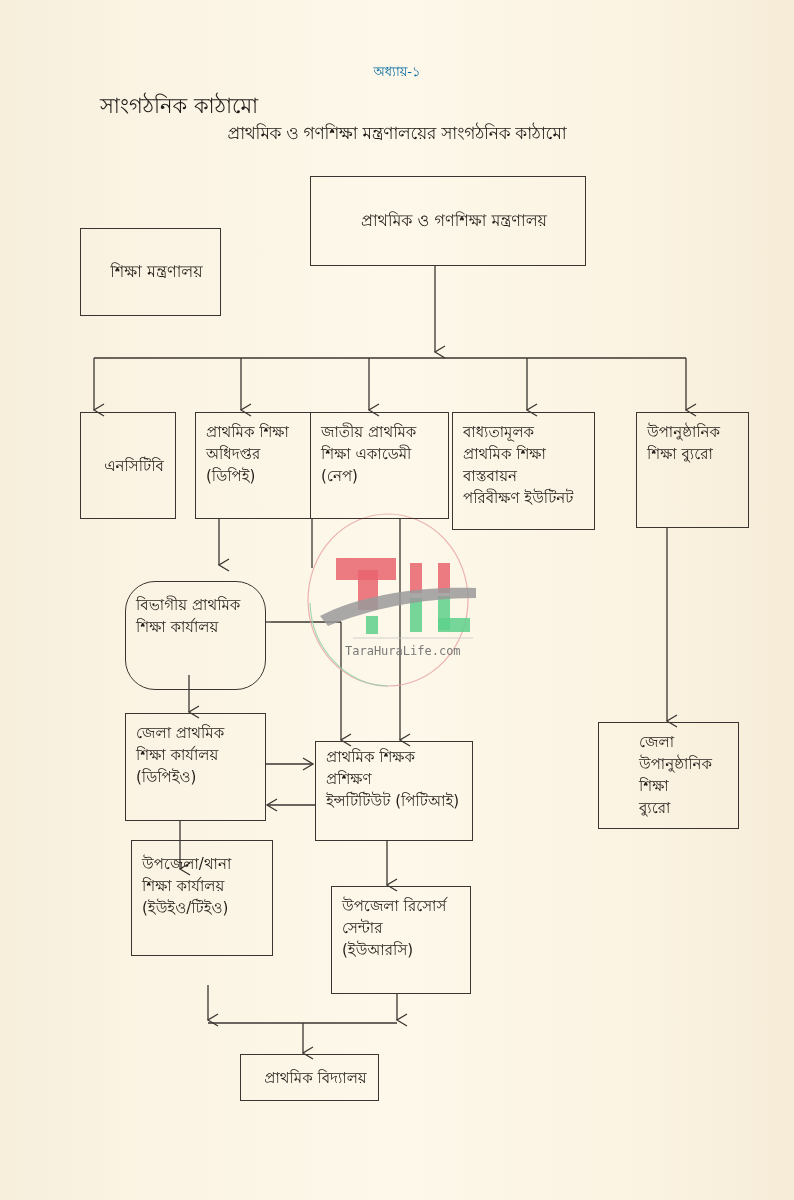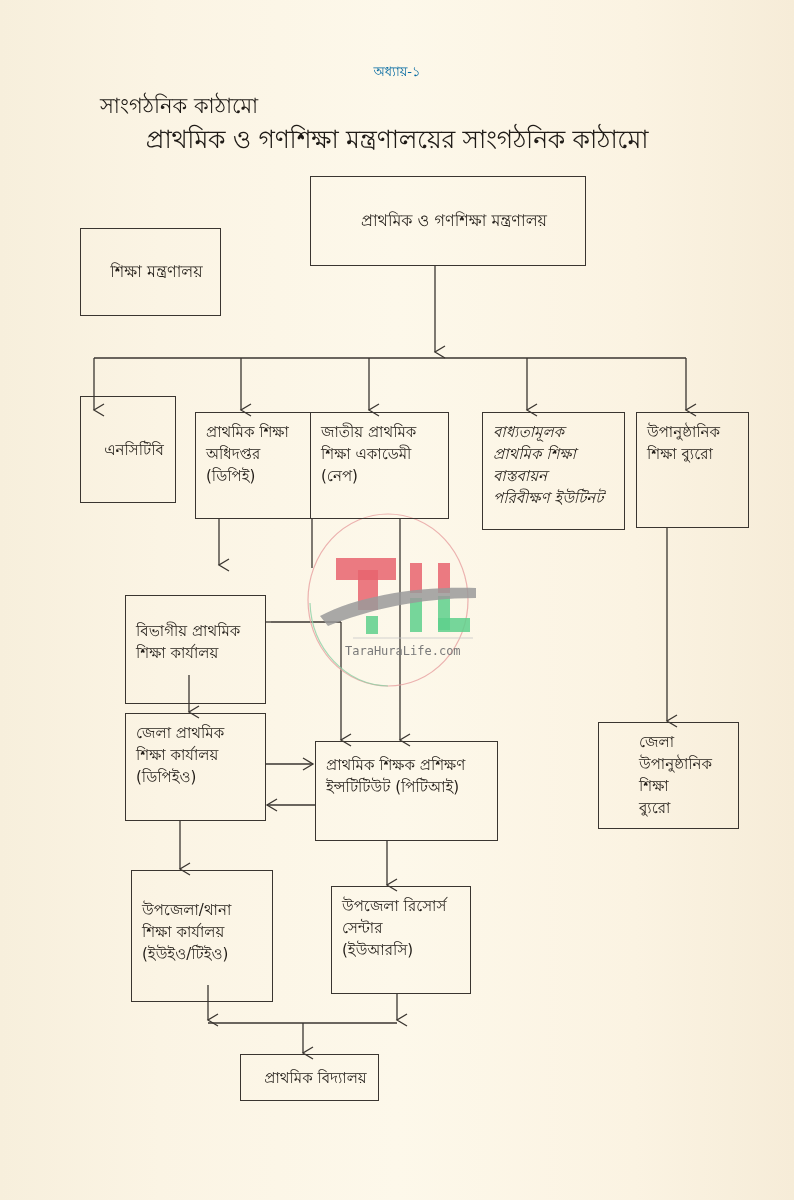--- a/index.html
+++ b/index.html
@@ -2,21 +2,21 @@
 <html><head>
 <meta charset="utf-8">
 <style>
   html,body{margin:0;padding:0;}
   body{width:794px;height:1200px;position:relative;overflow:hidden;
        background:linear-gradient(90deg,#f7efdc 0%,#fbf4e4 20%,#fdf8ea 50%,#fbf3e2 80%,#f6ecd8 100%);
        font-family:"DejaVu Sans",sans-serif;color:#1e1a16;}
   .abs{position:absolute;}
   .chapter{left:0;width:794px;top:62px;text-align:center;font-size:13px;color:#0369a1;}
   .section{left:52px;top:90px;font-size:21px;color:#1e1a16;margin-left:48px;}
-  .title{left:0;width:794px;top:120px;text-align:center;font-size:25px;color:#1e1a16;letter-spacing:-0.3px;}
+  .title{left:0;width:794px;top:120px;text-align:center;font-size:17px;color:#1e1a16;letter-spacing:-0.3px;}
   .box{position:absolute;border:1.6px solid #3a3530;box-sizing:border-box;background:transparent;
        font-size:15px;line-height:22px;padding:8px 10px;color:#221d18;}
   .box.center{display:flex;align-items:center;justify-content:center;text-align:left;padding-left:22px;}
   .box .line{display:block;}
   svg.lines{position:absolute;left:0;top:0;}
 </style>
 </head>
 <body>
 
 <div class="abs chapter">অধ্যায়-১</div>
@@ -94,71 +94,71 @@
 </svg>
 
 <div class="box center" style="left:310px;top:176px;width:276px;height:90px;font-size:16px;">
   <span>প্রাথমিক ও গণশিক্ষা মন্ত্রণালয়</span>
 </div>
 
 <div class="box center" style="left:80px;top:228px;width:141px;height:88px;font-size:16px;">
   <span>শিক্ষা মন্ত্রণালয়</span>
 </div>
 
-<div class="box center" style="left:80px;top:396px;width:96px;height:107px;">
+<div class="box center" style="left:80px;top:412px;width:96px;height:107px;">
   <span>এনসিটিবি</span>
 </div>
 
 <div class="box" style="left:195px;top:412px;width:116px;height:107px;">
   <span class="line">প্রাথমিক শিক্ষা</span>
   <span class="line">অধিদপ্তর</span>
   <span class="line">(ডিপিই)</span>
 </div>
 
 <div class="box" style="left:310px;top:412px;width:139px;height:107px;">
   <span class="line">জাতীয় প্রাথমিক</span>
   <span class="line">শিক্ষা একাডেমী</span>
   <span class="line">(নেপ)</span>
 </div>
 
-<div class="box" style="left:482px;top:412px;width:143px;height:118px;font-style:italic;">
+<div class="box" style="left:452px;top:412px;width:143px;height:118px;">
   <span class="line">বাধ্যতামূলক</span>
   <span class="line">প্রাথমিক শিক্ষা</span>
   <span class="line">বাস্তবায়ন</span>
   <span class="line">পরিবীক্ষণ ইউটিনট</span>
 </div>
 
 <div class="box" style="left:636px;top:412px;width:113px;height:116px;">
   <span class="line">উপানুষ্ঠানিক</span>
   <span class="line">শিক্ষা ব্যুরো</span>
 </div>
 
-<div class="box" style="left:125px;top:595px;width:141px;height:109px;padding-top:24px;">
+<div class="box" style="left:125px;top:581px;width:141px;height:109px;padding-top:12px;border-radius:30px;">
   <span class="line">বিভাগীয় প্রাথমিক</span>
   <span class="line">শিক্ষা কার্যালয়</span>
 </div>
 
 <div class="box" style="left:125px;top:713px;width:141px;height:108px;">
   <span class="line">জেলা প্রাথমিক</span>
   <span class="line">শিক্ষা কার্যালয়</span>
   <span class="line">(ডিপিইও)</span>
 </div>
 
-<div class="box" style="left:315px;top:741px;width:183px;height:100px;padding-top:12px;">
+<div class="box" style="left:315px;top:741px;width:158px;height:100px;padding-top:4px;">
   <span class="line">প্রাথমিক শিক্ষক প্রশিক্ষণ</span>
   <span class="line">ইন্সটিটিউট (পিটিআই)</span>
 </div>
 
 <div class="box" style="left:598px;top:722px;width:141px;height:107px;padding-left:40px;">
   <span class="line">জেলা</span>
   <span class="line">উপানুষ্ঠানিক শিক্ষা</span>
   <span class="line">ব্যুরো</span>
 </div>
 
-<div class="box" style="left:131px;top:870px;width:142px;height:132px;padding-top:28px;">
+<div class="box" style="left:131px;top:840px;width:142px;height:116px;padding-top:12px;">
   <span class="line">উপজেলা/থানা</span>
   <span class="line">শিক্ষা কার্যালয়</span>
   <span class="line">(ইউইও/টিইও)</span>
 </div>
 
 <div class="box" style="left:331px;top:886px;width:140px;height:108px;">
   <span class="line">উপজেলা রিসোর্স</span>
   <span class="line">সেন্টার</span>
   <span class="line">(ইউআরসি)</span>
 </div>

